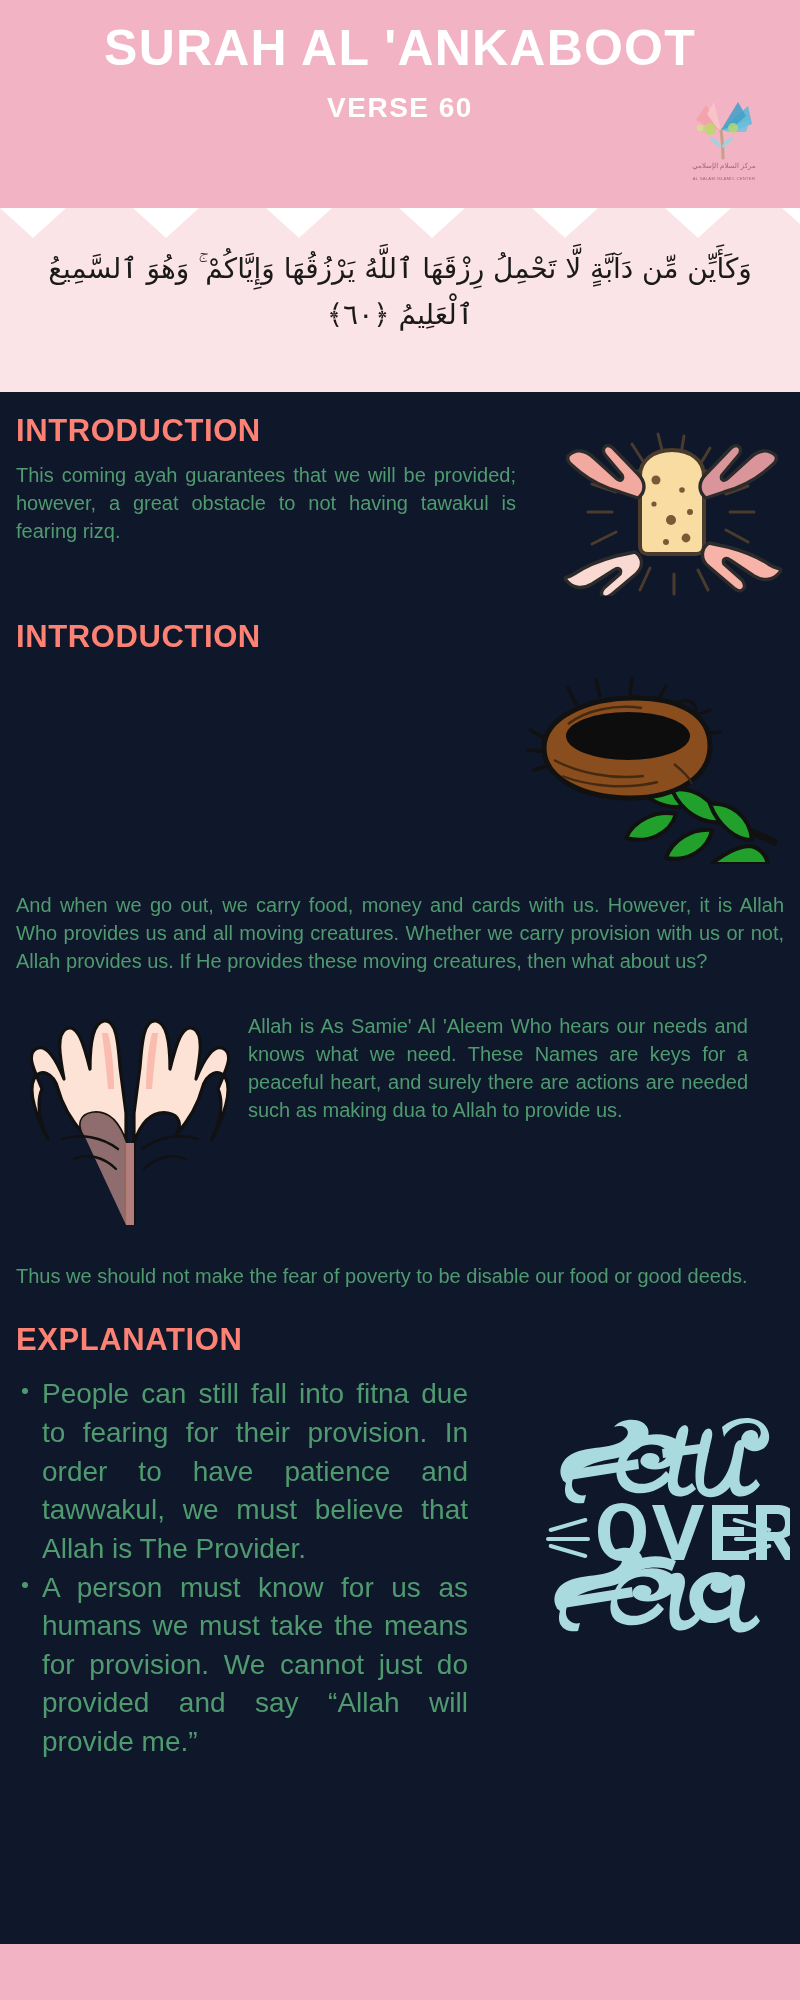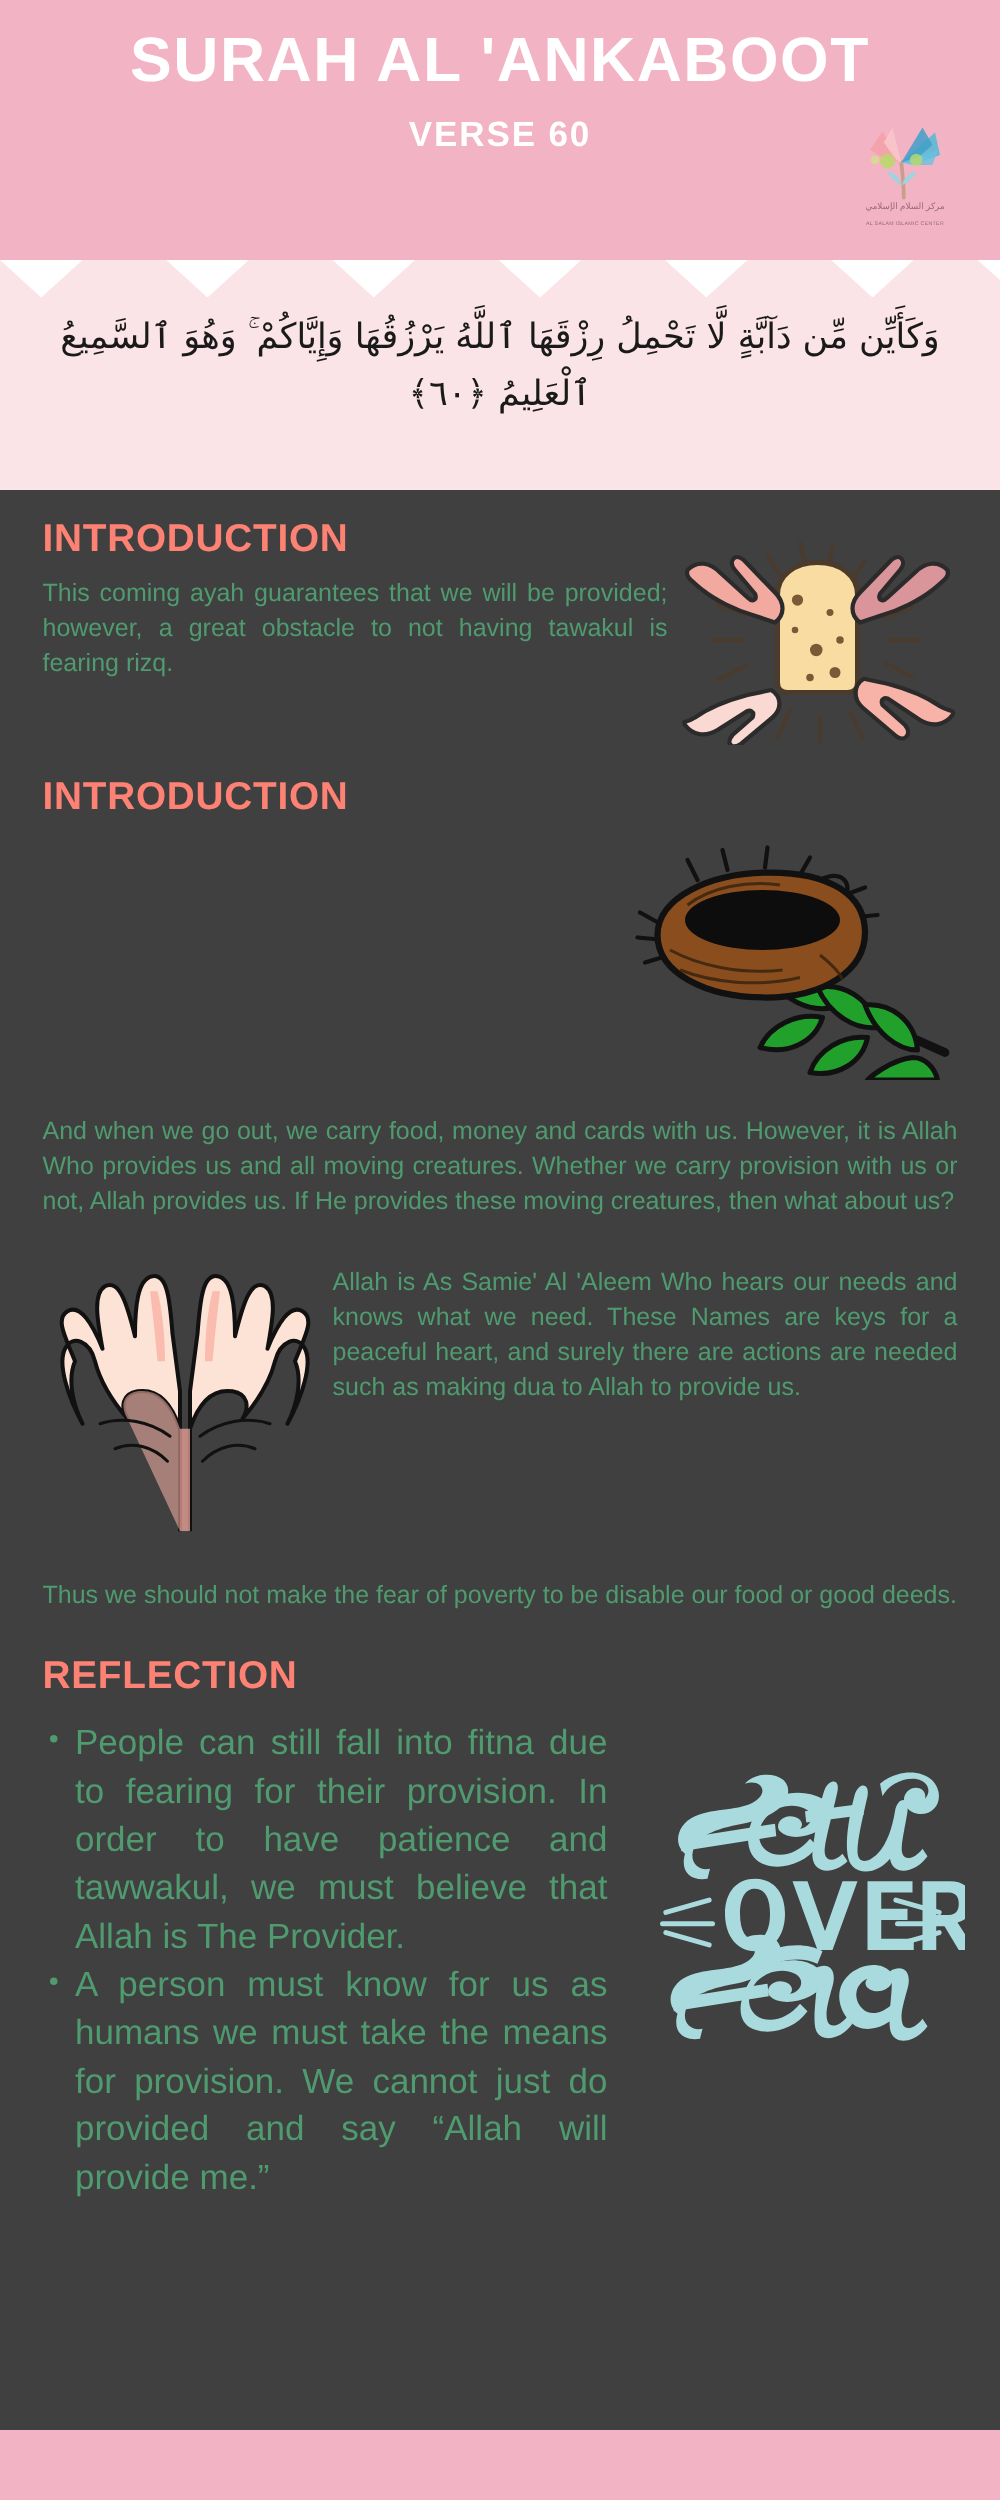--- a/index.html
+++ b/index.html
@@ -6,21 +6,21 @@
   html, body {
     width: 800px;
     background: #ffffff;
     font-family: "Liberation Sans", sans-serif;
   }
   #page {
     position: relative;
     width: 800px;
     height: 2000px;
     overflow: hidden;
-    background: #404040;
+    background: #0f172a;
   }
 
   
   .header {
     position: relative;
     width: 800px;
     height: 208px;
     background: #f2b3c4;
     overflow: hidden;
   }
@@ -99,21 +99,21 @@
     line-height: 1.65;
     color: #1a1a1a;
     direction: rtl;
     padding: 0 14px;
   }
 
   
   .body-wrap {
     position: relative;
     width: 800px;
-    padding: 0 34px;
+    padding: 0 16px;
   }
   .section-heading {
     color: #fd8274;
     font-size: 31px;
     font-weight: bold;
     letter-spacing: .6px;
     line-height: 1.1;
   }
   .para {
     color: #4f9b6f;
@@ -388,21 +388,21 @@
           <path d="M130 40 C126 56 124 76 124 96 L130 96 C132 74 134 56 136 40 Z"></path>
           <path d="M104 150 L104 232 L112 232 L112 150 Z"></path>
         </g>
       </svg>
 
       <div class="hands-text para">Allah is As Samie' Al 'Aleem Who hears our needs and knows what we need. These Names are keys for a peaceful heart, and surely there are actions are needed such as making dua to Allah to provide us.</div>
     </div>
 
     <div class="para closing-para">Thus we should not make the fear of poverty to be disable our food or good deeds.</div>
 
-    <div class="section-heading refl-head">REFLECTION</div>
+    <div class="section-heading refl-head">EXPLANATION</div>
 
     <div class="refl-row">
       <ul class="refl-list">
         <li>People can still fall into fitna due to fearing for their provision. In order to have patience and tawwakul, we must believe that Allah is The Provider.</li>
         <li>A person must know for us as humans we must take the means for provision. We cannot just do provided and say “Allah will provide me.”</li>
       </ul>
 
       <svg class="faith-art" viewBox="0 0 264 268">
         <g fill="#a9dadd">
 

